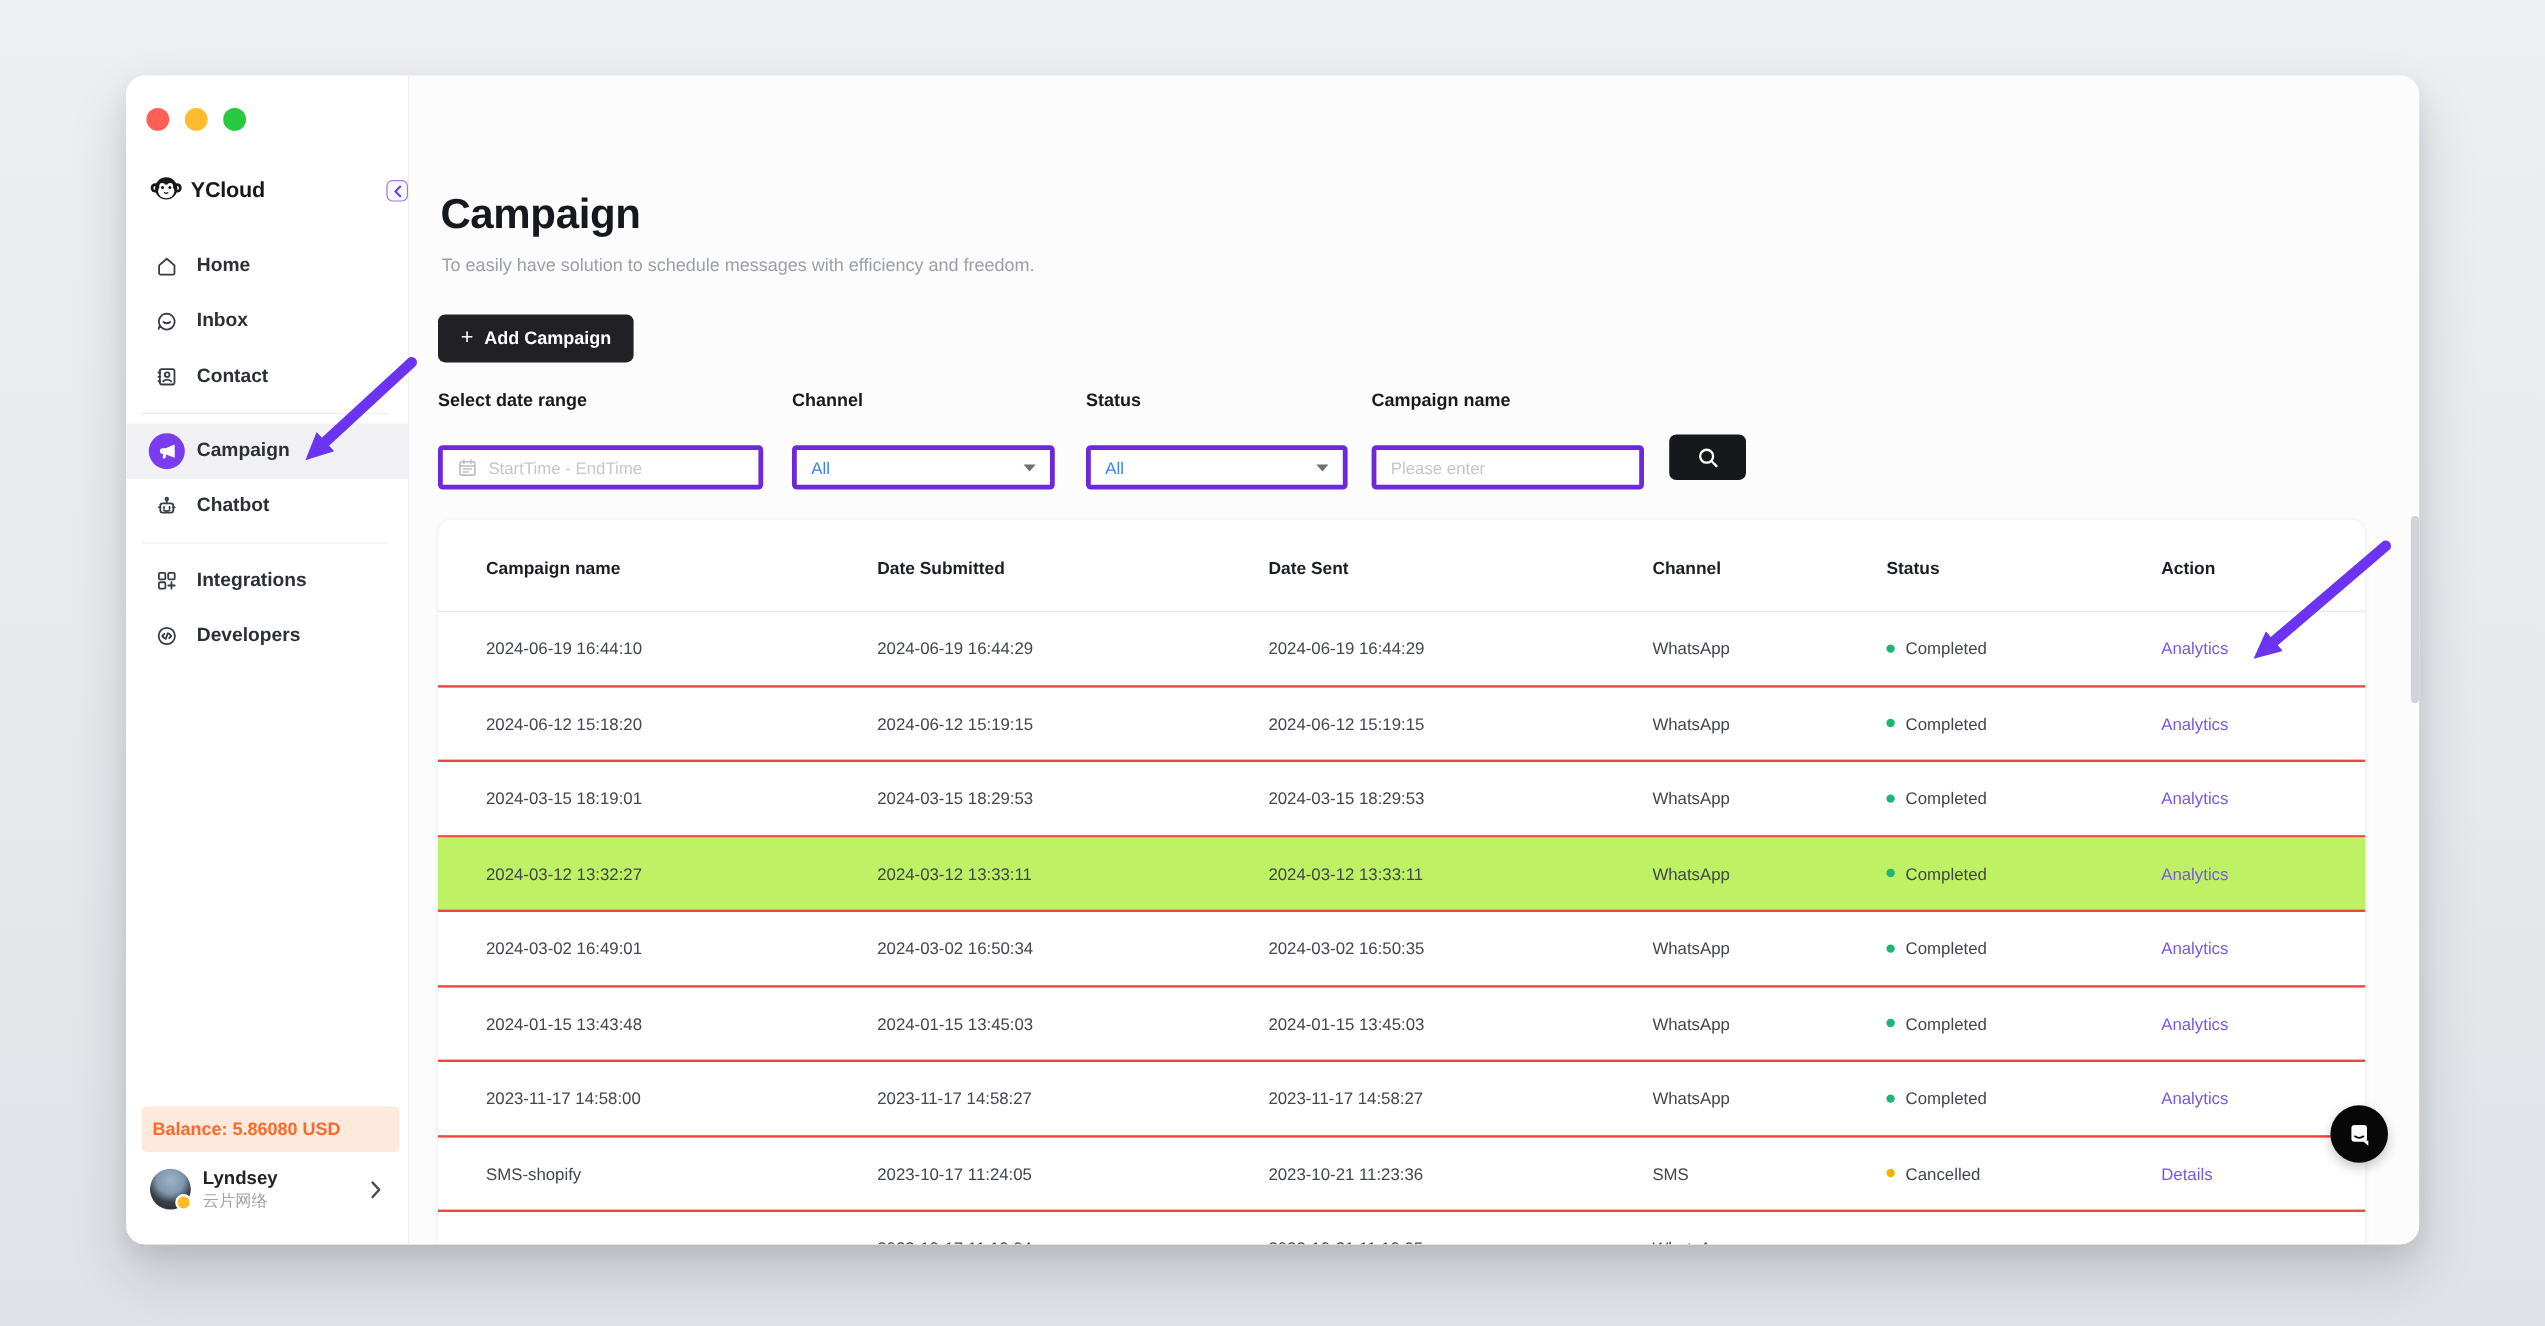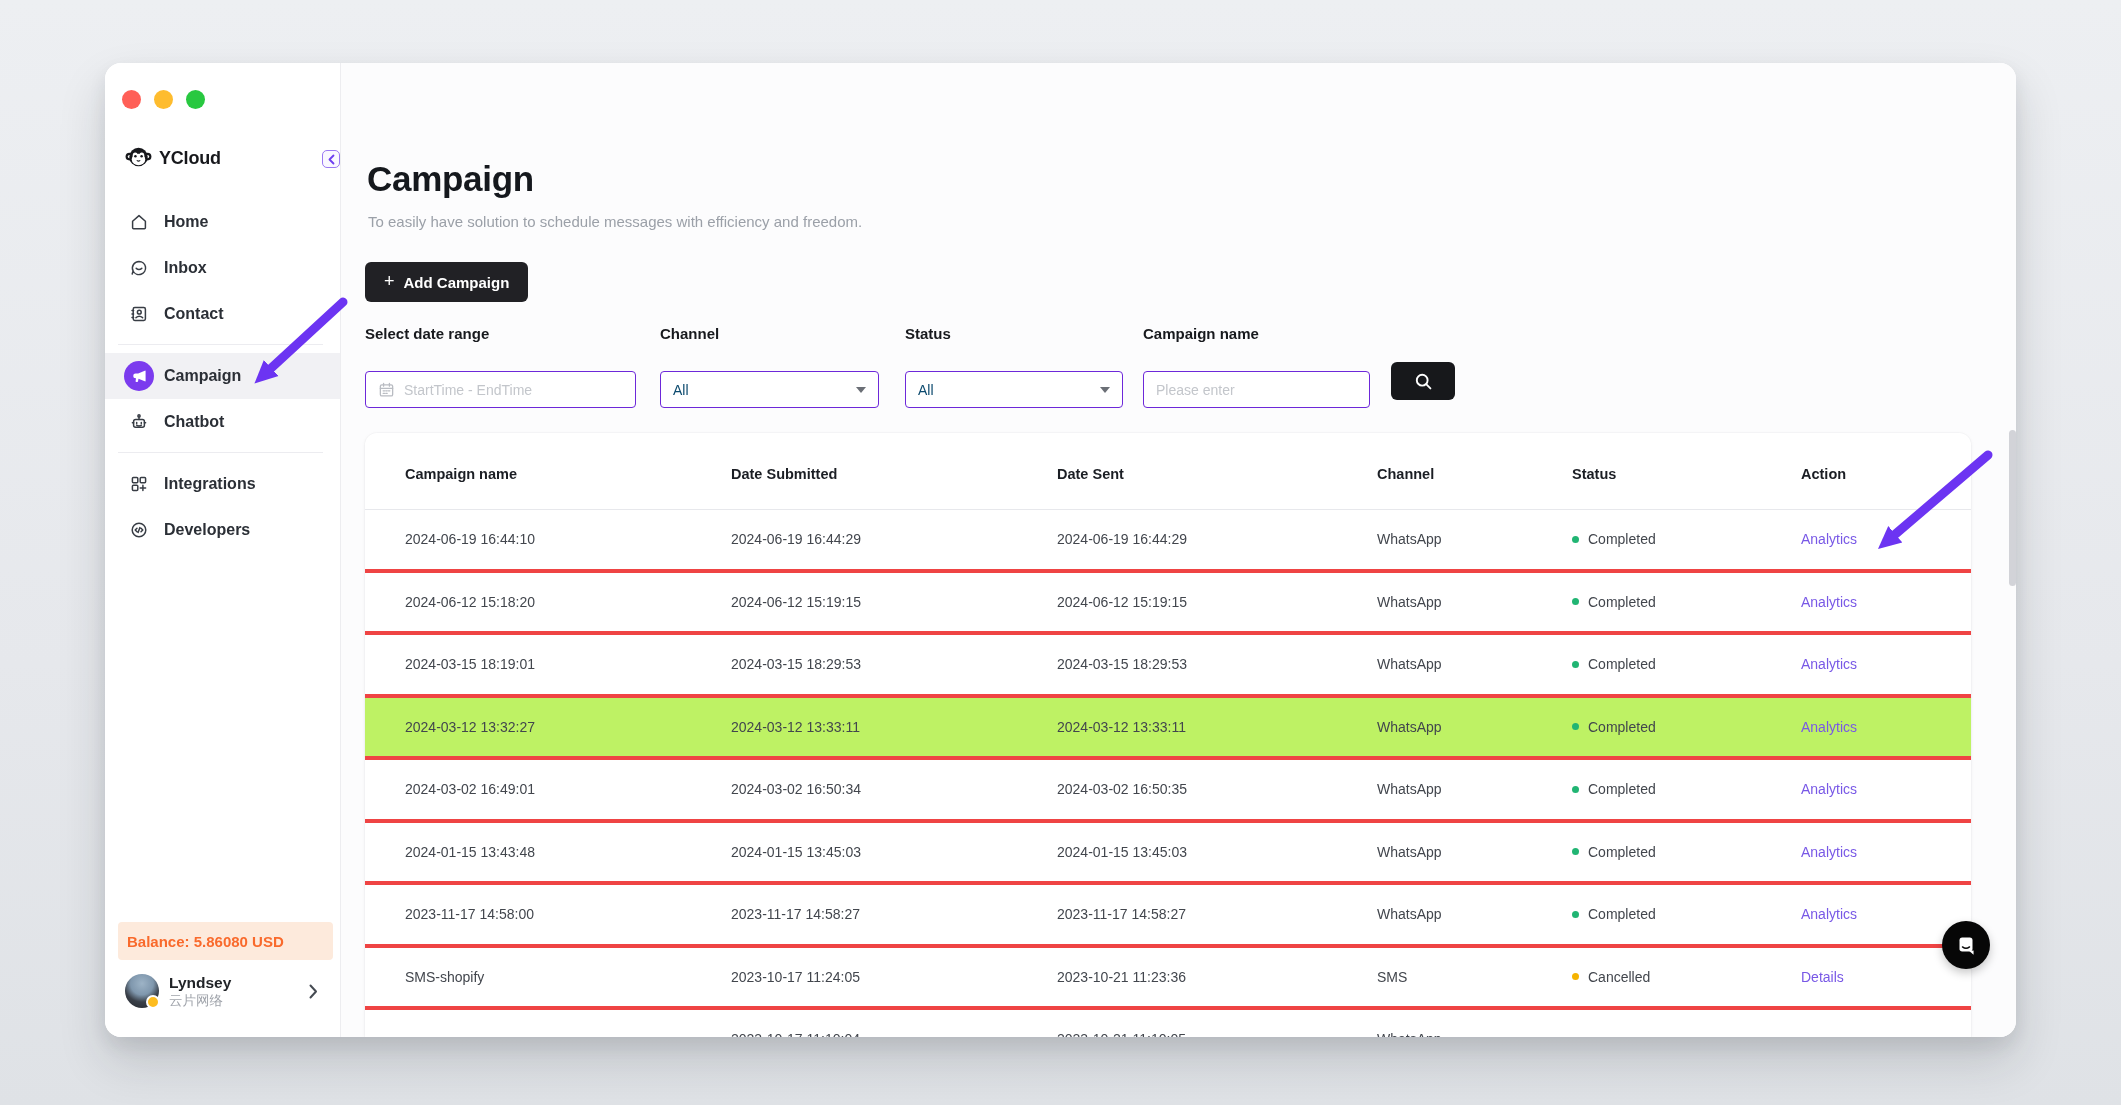--- a/index.html
+++ b/index.html
@@ -39,38 +39,38 @@
   
   .main{position:absolute;left:235px;top:0;right:0;bottom:0;background:#fcfcfd;}
   .page-title{position:absolute;left:27px;top:96px;margin:0;font-size:35px;font-weight:700;color:#15181d;letter-spacing:-.3px;}
   .subtitle{position:absolute;left:28px;top:150px;margin:0;font-size:15px;color:#9ba0a8;}
   .add-btn{position:absolute;left:25px;top:199px;height:40px;padding:0 19px;background:#212125;border:none;border-radius:6px;
            display:inline-flex;align-items:center;gap:9px;color:#fff;font-size:15px;font-weight:700;cursor:pointer;font-family:inherit;}
   .add-btn .plus{font-size:18px;font-weight:400;line-height:1;margin-top:-2px;}
   
   .fgroup{position:absolute;top:262px;}
   .fgroup label{display:block;font-size:15px;font-weight:700;color:#17191d;margin-bottom:29px;}
-  .inputbox{height:37px;border:1px solid #6d28d9;border-radius:4px;background:#fff;display:flex;align-items:center;
+  .inputbox{height:37px;border:4px solid #6d28d9;border-radius:4px;background:#fff;display:flex;align-items:center;
             padding:0 12px;box-sizing:border-box;font-size:14px;cursor:pointer;}
   .placeholder{color:#c3c6cb;}
-  .inputbox .value{color:#0c4a6e;flex:1;}
+  .inputbox .value{color:#3b82f6;flex:1;}
   .caret{width:0;height:0;border-left:5px solid transparent;border-right:5px solid transparent;border-top:6px solid #6b6f76;}
   .g-date{left:25px;}   .g-date .inputbox{width:271px;gap:9px;}
   .g-channel{left:320px;} .g-channel .inputbox{width:219px;}
   .g-status{left:565px;}  .g-status .inputbox{width:218px;}
   .g-name{left:803px;}    .g-name .inputbox{width:227px;}
   .search-btn{position:absolute;left:1051px;top:299px;width:64px;height:38px;background:#17181b;border:none;border-radius:6px;
               display:flex;align-items:center;justify-content:center;cursor:pointer;}
   
   .table-card{position:absolute;left:25px;top:370px;width:1606px;height:604px;background:#fff;border-radius:12px 12px 0 0;
               overflow:hidden;box-shadow:0 1px 4px rgba(20,24,40,.05),0 0 0 1px rgba(20,24,40,.02);}
   .thead,.trow{display:grid;grid-template-columns:326px 326px 320px 195px 229px 1fr;padding:0 40px;align-items:center;}
   .thead{height:77px;border-bottom:1px solid #e7e8ec;padding-top:6px;box-sizing:border-box;}
   .th{font-size:14.5px;font-weight:700;color:#1b1e24;}
-  .trow{height:62.5px;border-bottom:4px solid #ef4444;box-sizing:border-box;}
+  .trow{height:62.5px;border-bottom:2px solid #ef4444;box-sizing:border-box;}
   .trow.highlight{background:#bef264;}
   .td{font-size:14px;color:#42464d;}
   .status-td{display:flex;align-items:center;}
   .dot{width:7px;height:7px;border-radius:50%;margin-right:9px;flex:0 0 auto;}
   .dot.success{background:#21b573;}
   .dot.warning{background:#f5b301;}
   .action-link{font-size:14px;color:#7858e6;text-decoration:none;}
   
   .arrows{position:absolute;left:0;top:0;width:1911px;height:974px;pointer-events:none;z-index:40;}
   .chat-fab{position:absolute;left:1837px;top:858px;width:48px;height:48px;border-radius:50%;background:#070707;border:none;

